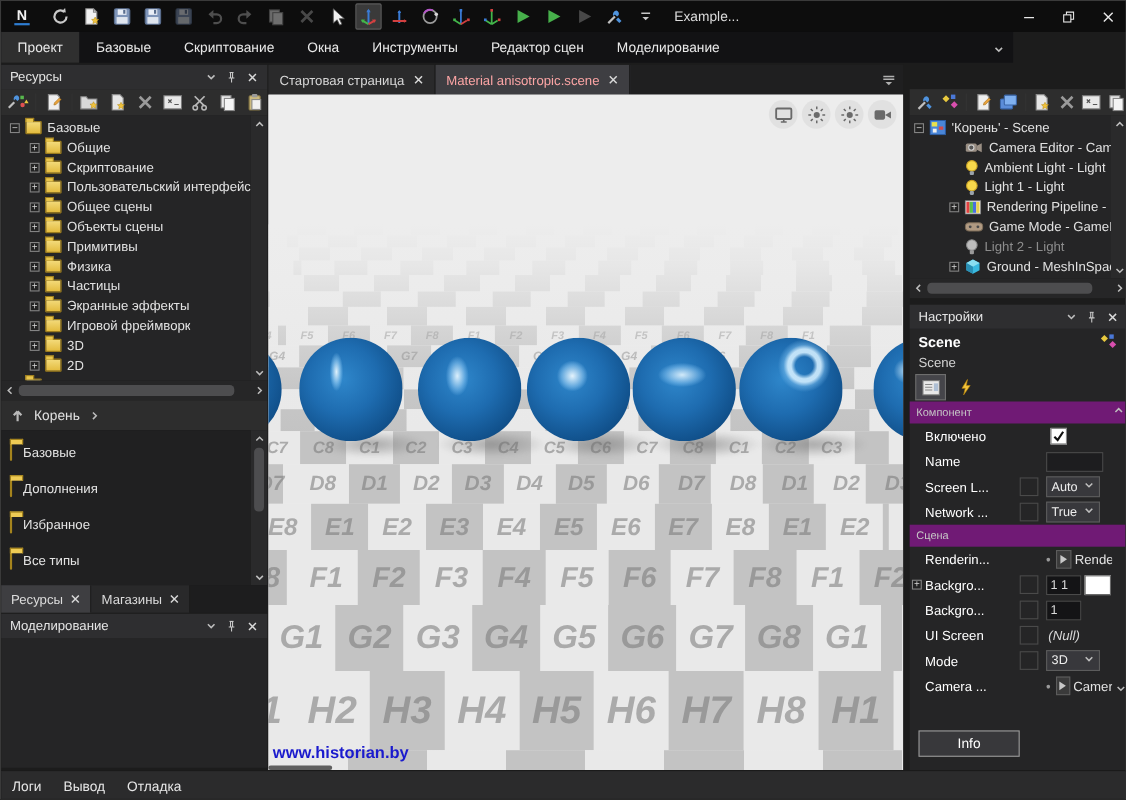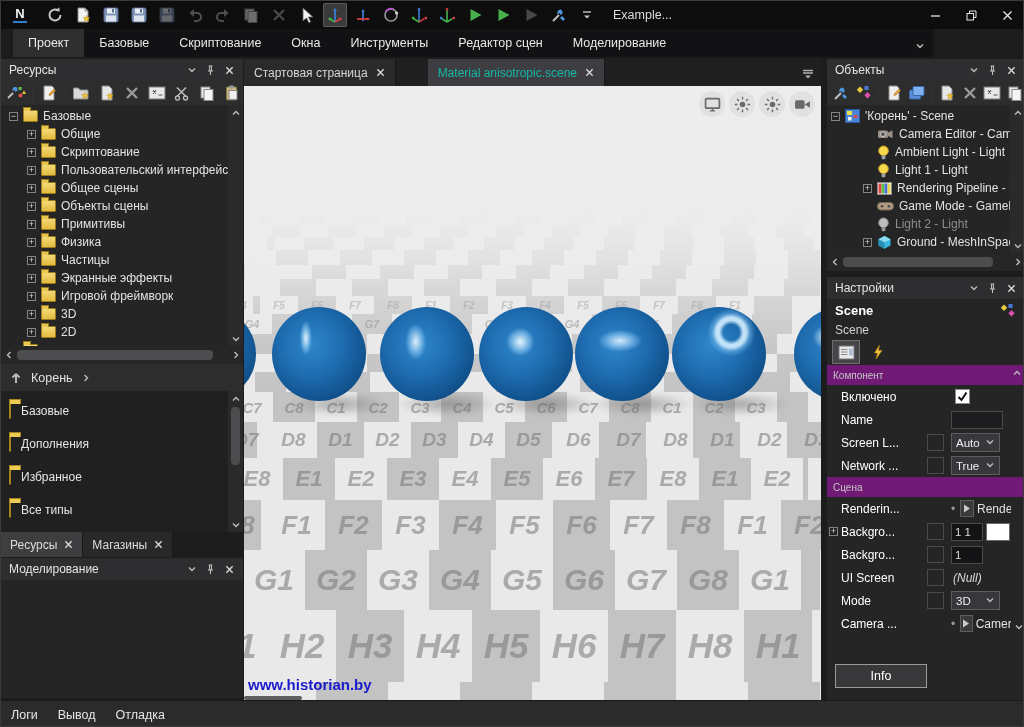--- a/index.html
+++ b/index.html
@@ -13,21 +13,21 @@
   .nlogo i{display:block;width:14px;height:2px;background:#2e7dd1;margin-top:1px;}
   #tb-icons{display:flex;align-items:center;margin-left:12px;gap:4px;}
   .tbi{width:24px;height:24px;display:flex;align-items:center;justify-content:center;border-radius:2px;}
   .tbi.active{background:#3a3a3a;box-shadow:0 0 0 1px #5c5c5c inset;}
   .tbi.disabled{opacity:.42;}
   .tbsep{width:1px;height:16px;background:#333;margin:0 2px;}
   #tb-title{color:#dcdcdc;font-size:12.5px;margin-left:14px;}
   #winbtns{margin-left:auto;display:flex;height:28px;}
   .winbtn{width:36px;height:28px;display:flex;align-items:center;justify-content:center;}
   
-  #menubar{left:12px;top:28px;width:920px;height:28px;background:#121214;display:flex;align-items:center;}
+  #menubar{left:0;top:28px;width:920px;height:28px;background:#121214;display:flex;align-items:center;}
   .menu-item{padding:0 15px;height:28px;line-height:28px;color:#e8e8e8;font-size:12.5px;}
   .menu-item.active{background:#2f2f2f;}
   #menu-overflow{position:absolute;right:8px;top:8px;}
   
   .phead{background:#2e2e30;display:flex;align-items:center;color:#e4e4e4;font-size:12px;padding:0 5px 0 8px;}
   .phead .sp{flex:1;}
   .phicon{width:17px;height:17px;display:flex;align-items:center;justify-content:center;margin-left:2px;}
   .ptoolbar{background:#2d2d2d;display:flex;align-items:center;gap:3px;padding-left:4px;}
   .panelbg{background:#252526;}
   
@@ -44,21 +44,21 @@
   .sbthumbh{position:absolute;top:4px;height:10px;background:#4d4d4f;border-radius:4px;}
   .sbthumbv{position:absolute;left:3px;width:9px;background:#4d4d4f;border-radius:4px;}
   
   #res-crumb{background:#2d2d2d;display:flex;align-items:center;color:#e0e0e0;font-size:12.5px;gap:8px;padding-left:8px;}
   .frow{height:33px;display:flex;align-items:center;padding-left:8px;color:#e4e4e4;font-size:12px;gap:10px;}
   .btab{height:25px;display:flex;align-items:center;padding:0 9px;color:#dcdcdc;font-size:12px;background:#29292a;border-right:1px solid #191919;gap:7px;}
   .btab.active{background:#3e3e41;}
   
   #tabstrip{left:243px;top:58px;width:577px;height:27px;background:#1f1f20;display:flex;}
   .dtab{height:27px;display:flex;align-items:center;padding:0 10px;font-size:12px;color:#d6d6d6;background:#2a2a2b;border-right:1px solid #161616;gap:8px;}
-  .dtab.active{background:#3e3e42;color:#14b8a6;margin-left:32px;}
+  .dtab.active{background:#3e3e42;color:#fca5a5;}
   
   #viewport{left:243px;top:85px;width:577px;height:615px;background:#ededed;overflow:hidden;}
   .strip{position:absolute;left:0;width:577px;}
   .lrow{position:absolute;display:flex;align-items:center;color:rgba(118,118,118,.55);font-weight:bold;font-style:italic;}
   .bcell{display:inline-block;text-align:center;flex:none;}
   #fog{position:absolute;left:0;top:0;width:577px;height:340px;
        background:linear-gradient(180deg,#ededed 0px,#ededed 118px,rgba(237,237,237,.85) 155px,rgba(237,237,237,.55) 195px,rgba(237,237,237,.3) 230px,rgba(237,237,237,.1) 265px,rgba(237,237,237,0) 310px);}
   .sphere{position:absolute;top:221px;width:94px;height:94px;border-radius:50%;}
   .shadow{position:absolute;top:306px;width:100px;height:24px;border-radius:50%;
           background:radial-gradient(closest-side,rgba(105,105,105,.5),rgba(105,105,105,0));filter:blur(2px);}
@@ -766,39 +766,20 @@
         <span class="ovlbtn" style="left: 545px; pointer-events: auto;">
           <svg width="17" height="13" viewBox="0 0 16 12">
             <rect x="1" y="2" width="9" height="8" rx="1.5" fill="#6a6a6a"></rect>
             <path d="M10 6l5-3v6z" fill="#6a6a6a"></path>
           </svg>
         </span>
       </div>
     <div id="watermark">www.historian.by</div>
   </div>
 
-  <div class="abs phead" style="left:826px;top:58px;width:198px;height:22px;">
-    <span>Объекты</span>
-      <span class="sp"></span>
-    <span class="phicon">
-        <svg width="10" height="10" viewBox="0 0 10 10">
-          <path d="M2 3.5l3 3 3-3" fill="none" stroke="#bdbdbd" stroke-width="1.4"></path>
-        </svg>
-      </span>
-    <span class="phicon">
-        <svg width="11" height="11" viewBox="0 0 12 12">
-          <path d="M4 1h4M5 1v5M7 1v5M3.2 6.5h5.6M6 6.5V11" stroke="#c6c6c6" stroke-width="1.1" fill="none"></path>
-        </svg>
-      </span>
-    <span class="phicon">
-        <svg width="9" height="9" viewBox="0 0 10 10">
-          <path d="M1.5 1.5l7 7M8.5 1.5l-7 7" stroke="#d8d8d8" stroke-width="1.5"></path>
-        </svg>
-      </span>
-  </div>
   <div id="obj-toolbar" class="abs ptoolbar" style="left:826px;top:80px;width:198px;height:24px;">
       <span class="tbi">
         <svg width="18" height="18" viewBox="0 0 18 18">
           <path d="M3 15l6-6" stroke="#c0c0c0" stroke-width="2"></path>
           <path d="M10.5 3.5a3.6 3.6 0 0 0-3 5.1L9 7.1l2 2 1.5-1.5a3.6 3.6 0 0 0-2-4.1z" fill="#4f93dd"></path>
           <path d="M12 10l3 3-2 2-3-3z" fill="#4f93dd"></path>
         </svg>
       </span>
       <span class="tbi">
         <svg width="18" height="18" viewBox="0 0 18 18">

